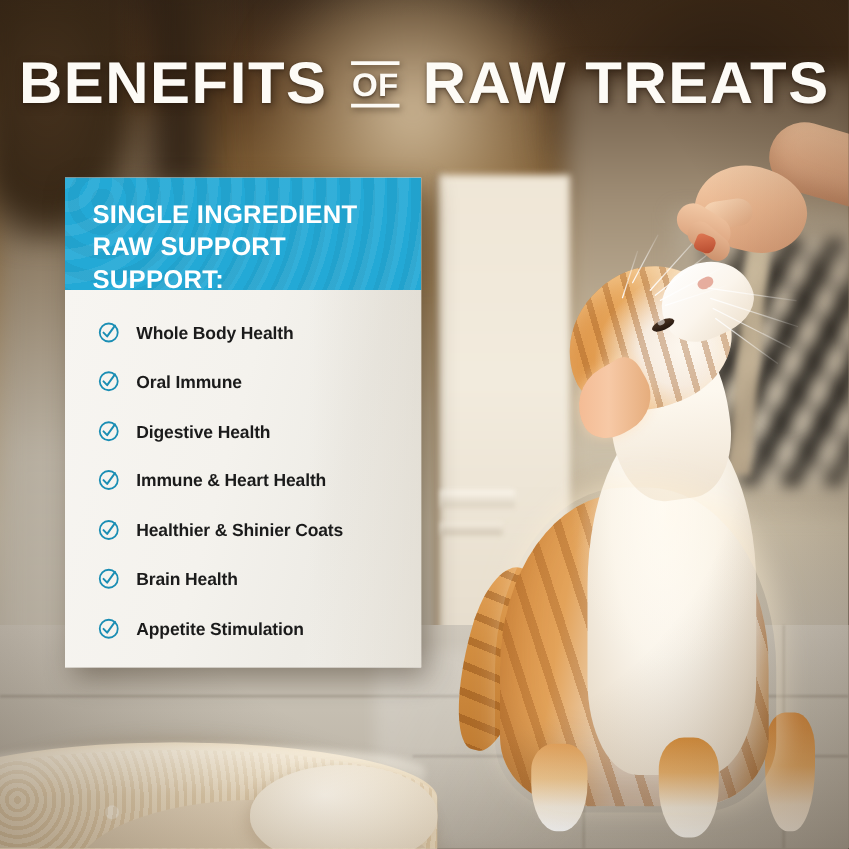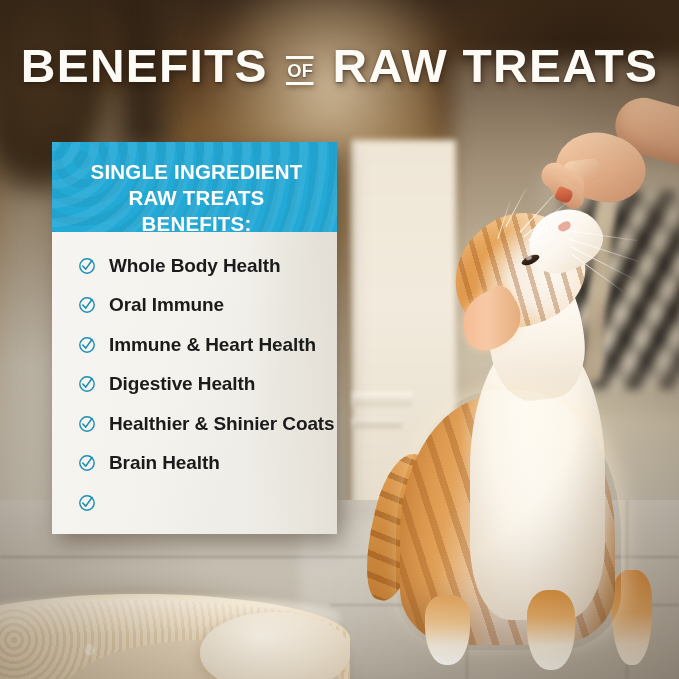--- a/index.html
+++ b/index.html
@@ -343,21 +343,21 @@
     font-size:47px;
     letter-spacing:1.2px;
     line-height:1;
     font-family:"Liberation Sans", sans-serif;
     text-shadow: 2px 3px 7px rgba(40,26,14,.55), 0 1px 2px rgba(40,26,14,.5);
     transform: scaleX(1.02);
     white-space:nowrap;
     font-stretch: condensed;
   }
   .title .of{
-    font-size:18px;
+    font-size:26px;
     letter-spacing:0;
     position:relative;
     padding:0 5px;
     top:-5px;
     display:inline-block;
   }
   .title .of::before,
   .title .of::after{
     content:"";
     position:absolute; left:4px; right:4px; height:3px;
@@ -377,21 +377,20 @@
   }
   .card-header{
     position:relative;
     height:90px;
     background:#23a9d6;
     background-image:
       repeating-radial-gradient(circle at 0 0, rgba(255,255,255,.07) 0 9px, rgba(0,0,0,0) 9px 19px),
       repeating-radial-gradient(circle at 30px 18px, rgba(0,0,0,.045) 0 9px, rgba(0,0,0,0) 9px 19px);
     padding: 17px 18px 0 22px;
     box-sizing:border-box;
-    text-align:center;
   }
   .card-header-text{
     color:#ffffff;
     font-weight:900;
     font-size:20.5px;
     line-height:1.26;
     letter-spacing:.2px;
     font-family:"Liberation Sans", sans-serif;
   }
   .card-body{
@@ -416,21 +415,21 @@
     height:39.5px;
     position:relative;
     z-index:2;
   }
   .check{
     width:18px; height:18px; flex:0 0 18px;
     display:block;
   }
   .benefit-label{
     font-family:"Liberation Sans", sans-serif;
-    font-size:19px;
+    font-size:14px;
     font-weight:700;
     color:#1b1b1b;
     letter-spacing:-.1px;
     white-space:nowrap;
   }
 
   
   .vignette{
     position:absolute; inset:0;
     background: radial-gradient(ellipse at 50% 45%, rgba(0,0,0,0) 55%, rgba(35,22,10,.30) 100%);
@@ -515,21 +514,21 @@
   <div class="title">
     <span>BENEFITS</span>
     <span class="of">OF</span>
     <span>RAW TREATS</span>
   </div>
 
   <div class="card">
 
     <div class="card-header">
       <div class="card-header-text">SINGLE INGREDIENT</div>
-      <div class="card-header-text">RAW TREATS BENEFITS:</div>
+      <div class="card-header-text">RAW SUPPORT SUPPORT:</div>
     </div>
 
     <div class="card-body" id="benefits-list">
         <div class="benefit">
           <svg class="check" viewBox="0 0 24 24">
             <circle cx="12" cy="12" r="9.6" fill="none" stroke="#1B8EB4" stroke-width="1.9"></circle>
             <path d="M6.4 12.1 L10.3 16.2 L18.6 4.6" fill="none" stroke="#1B8EB4" stroke-width="2.1" stroke-linecap="round" stroke-linejoin="round"></path>
           </svg>
           <span class="benefit-label">Whole Body Health</span>
         </div>
@@ -538,45 +537,46 @@
             <circle cx="12" cy="12" r="9.6" fill="none" stroke="#1B8EB4" stroke-width="1.9"></circle>
             <path d="M6.4 12.1 L10.3 16.2 L18.6 4.6" fill="none" stroke="#1B8EB4" stroke-width="2.1" stroke-linecap="round" stroke-linejoin="round"></path>
           </svg>
           <span class="benefit-label">Oral Immune</span>
         </div>
         <div class="benefit">
           <svg class="check" viewBox="0 0 24 24">
             <circle cx="12" cy="12" r="9.6" fill="none" stroke="#1B8EB4" stroke-width="1.9"></circle>
             <path d="M6.4 12.1 L10.3 16.2 L18.6 4.6" fill="none" stroke="#1B8EB4" stroke-width="2.1" stroke-linecap="round" stroke-linejoin="round"></path>
           </svg>
+          <span class="benefit-label">Digestive Health</span>
+        </div>
+        <div class="benefit">
+          <svg class="check" viewBox="0 0 24 24">
+            <circle cx="12" cy="12" r="9.6" fill="none" stroke="#1B8EB4" stroke-width="1.9"></circle>
+            <path d="M6.4 12.1 L10.3 16.2 L18.6 4.6" fill="none" stroke="#1B8EB4" stroke-width="2.1" stroke-linecap="round" stroke-linejoin="round"></path>
+          </svg>
           <span class="benefit-label">Immune &amp; Heart Health</span>
         </div>
         <div class="benefit">
           <svg class="check" viewBox="0 0 24 24">
             <circle cx="12" cy="12" r="9.6" fill="none" stroke="#1B8EB4" stroke-width="1.9"></circle>
             <path d="M6.4 12.1 L10.3 16.2 L18.6 4.6" fill="none" stroke="#1B8EB4" stroke-width="2.1" stroke-linecap="round" stroke-linejoin="round"></path>
           </svg>
-          <span class="benefit-label">Digestive Health</span>
-        </div>
-        <div class="benefit">
-          <svg class="check" viewBox="0 0 24 24">
-            <circle cx="12" cy="12" r="9.6" fill="none" stroke="#1B8EB4" stroke-width="1.9"></circle>
-            <path d="M6.4 12.1 L10.3 16.2 L18.6 4.6" fill="none" stroke="#1B8EB4" stroke-width="2.1" stroke-linecap="round" stroke-linejoin="round"></path>
-          </svg>
           <span class="benefit-label">Healthier &amp; Shinier Coats</span>
         </div>
         <div class="benefit">
           <svg class="check" viewBox="0 0 24 24">
             <circle cx="12" cy="12" r="9.6" fill="none" stroke="#1B8EB4" stroke-width="1.9"></circle>
             <path d="M6.4 12.1 L10.3 16.2 L18.6 4.6" fill="none" stroke="#1B8EB4" stroke-width="2.1" stroke-linecap="round" stroke-linejoin="round"></path>
           </svg>
           <span class="benefit-label">Brain Health</span>
         </div>
         <div class="benefit">
           <svg class="check" viewBox="0 0 24 24">
             <circle cx="12" cy="12" r="9.6" fill="none" stroke="#1B8EB4" stroke-width="1.9"></circle>
             <path d="M6.4 12.1 L10.3 16.2 L18.6 4.6" fill="none" stroke="#1B8EB4" stroke-width="2.1" stroke-linecap="round" stroke-linejoin="round"></path>
           </svg>
+          <span class="benefit-label">Appetite Stimulation</span>
         </div>
       </div>
   </div>
 
 </div>
 
 </body></html>

